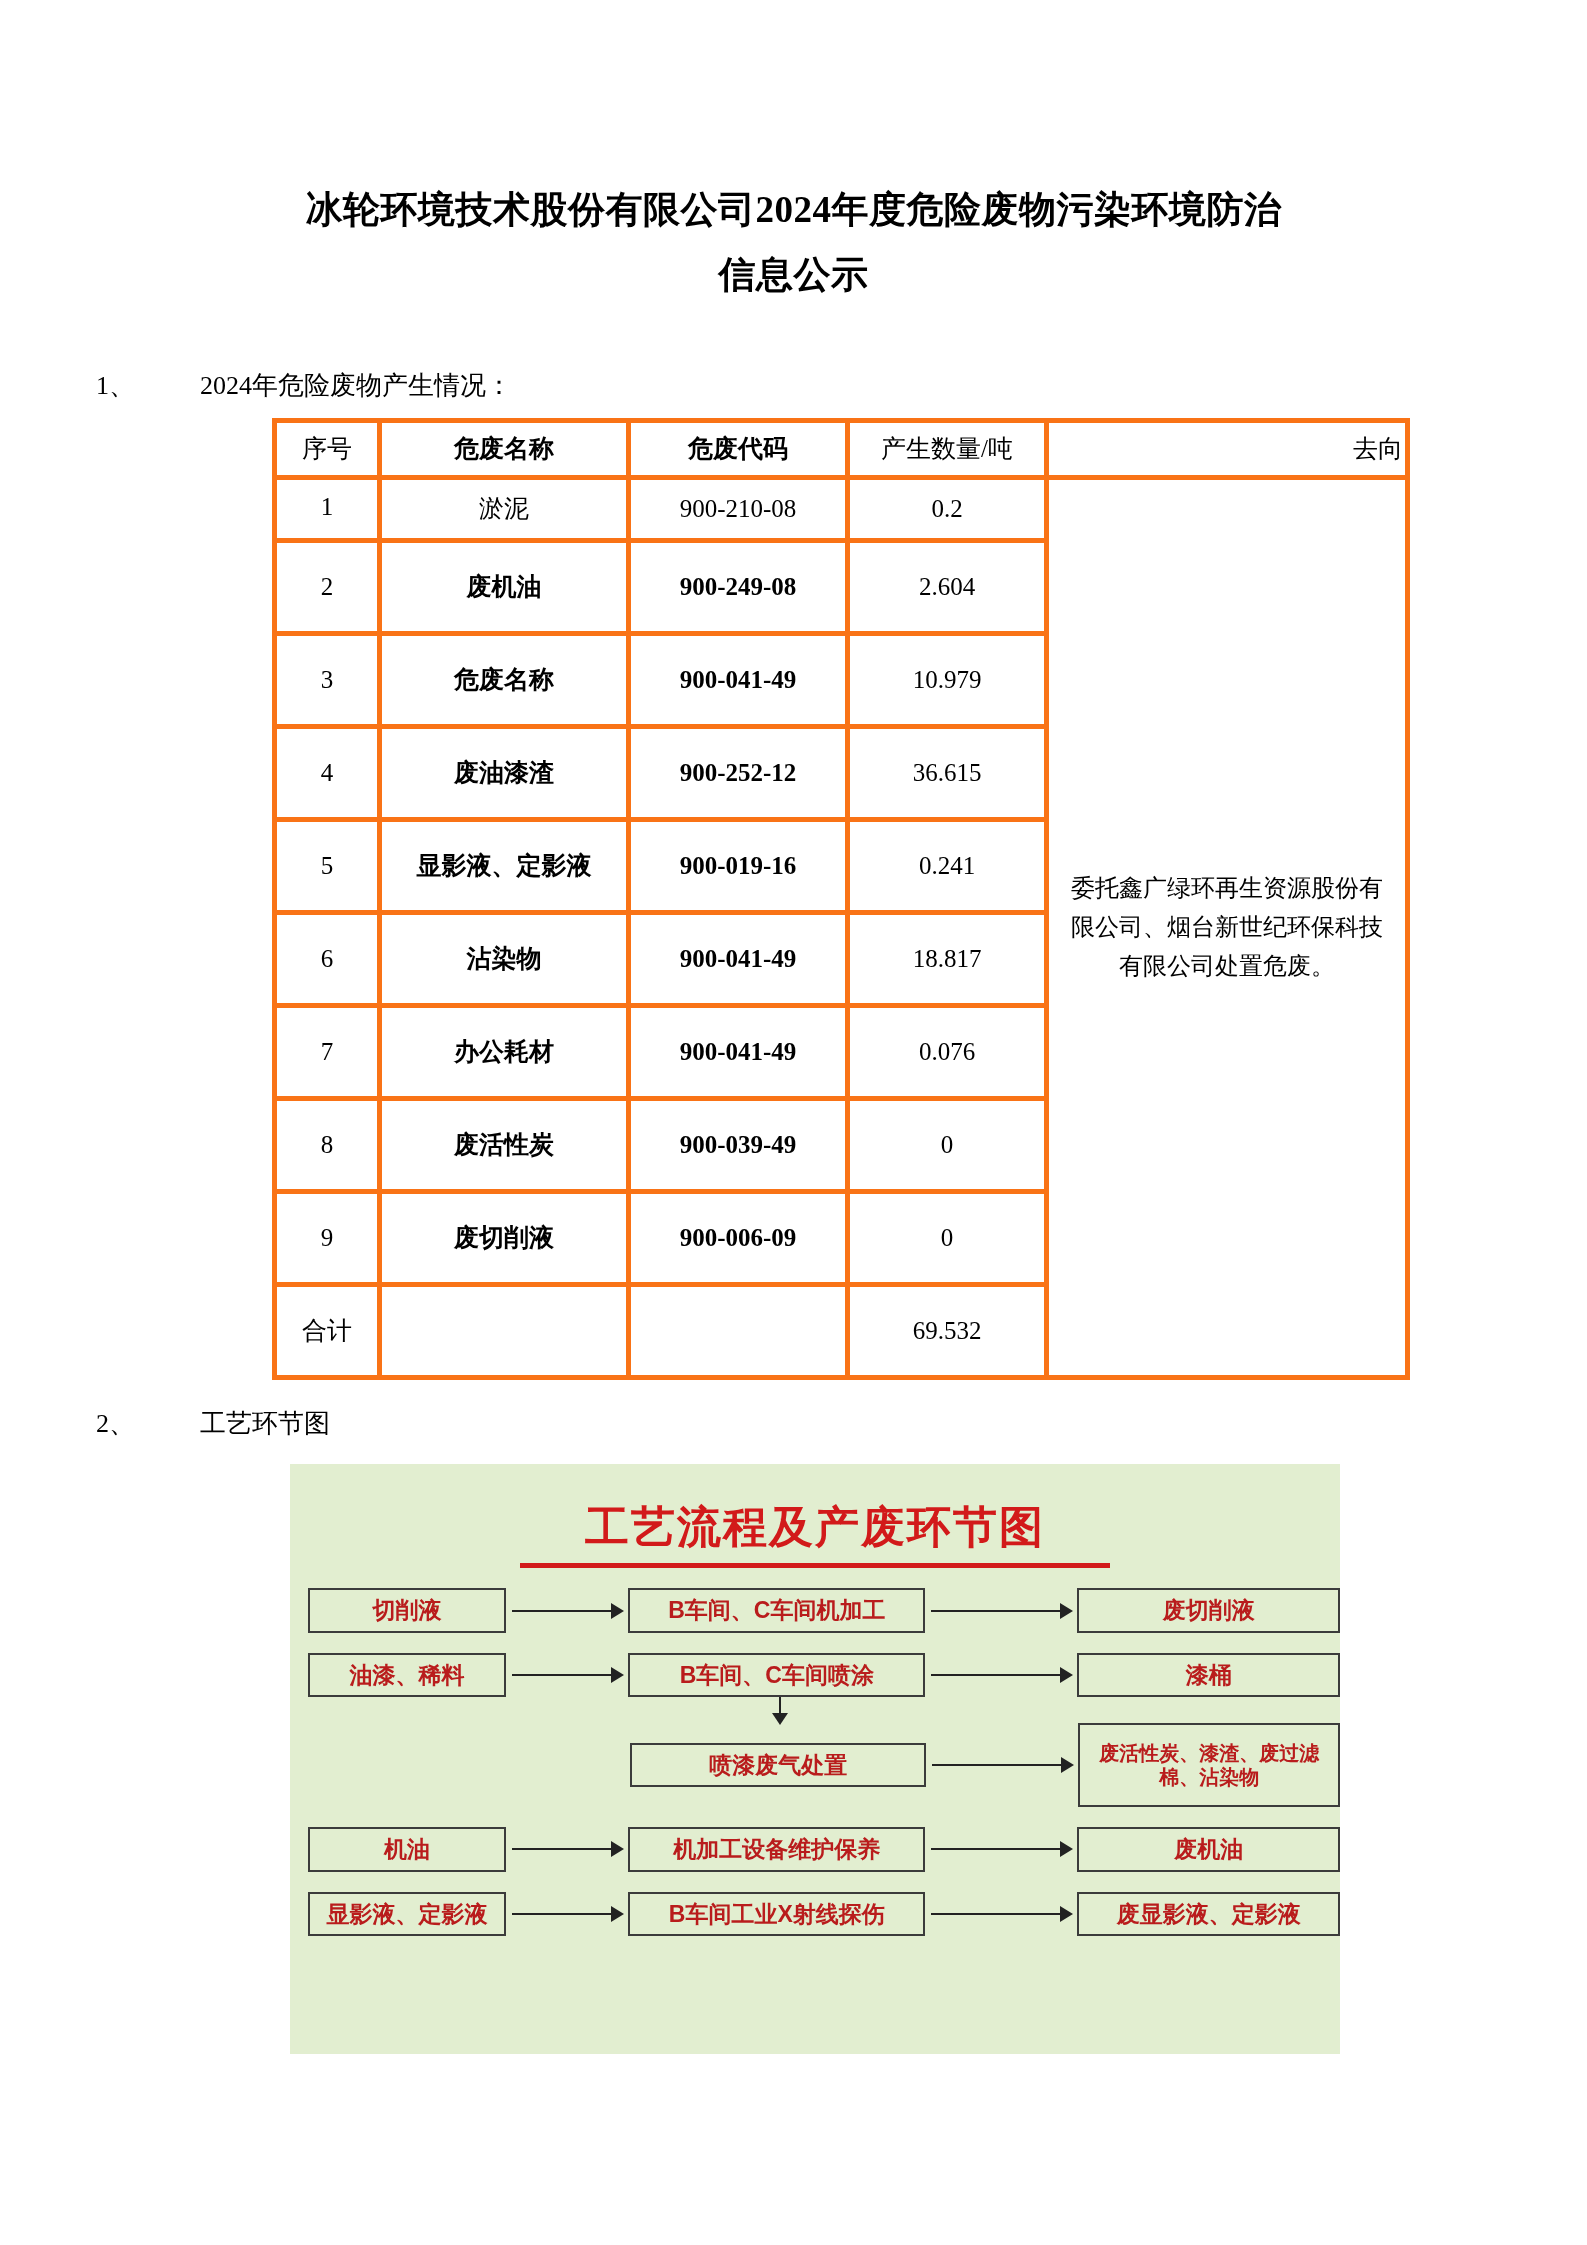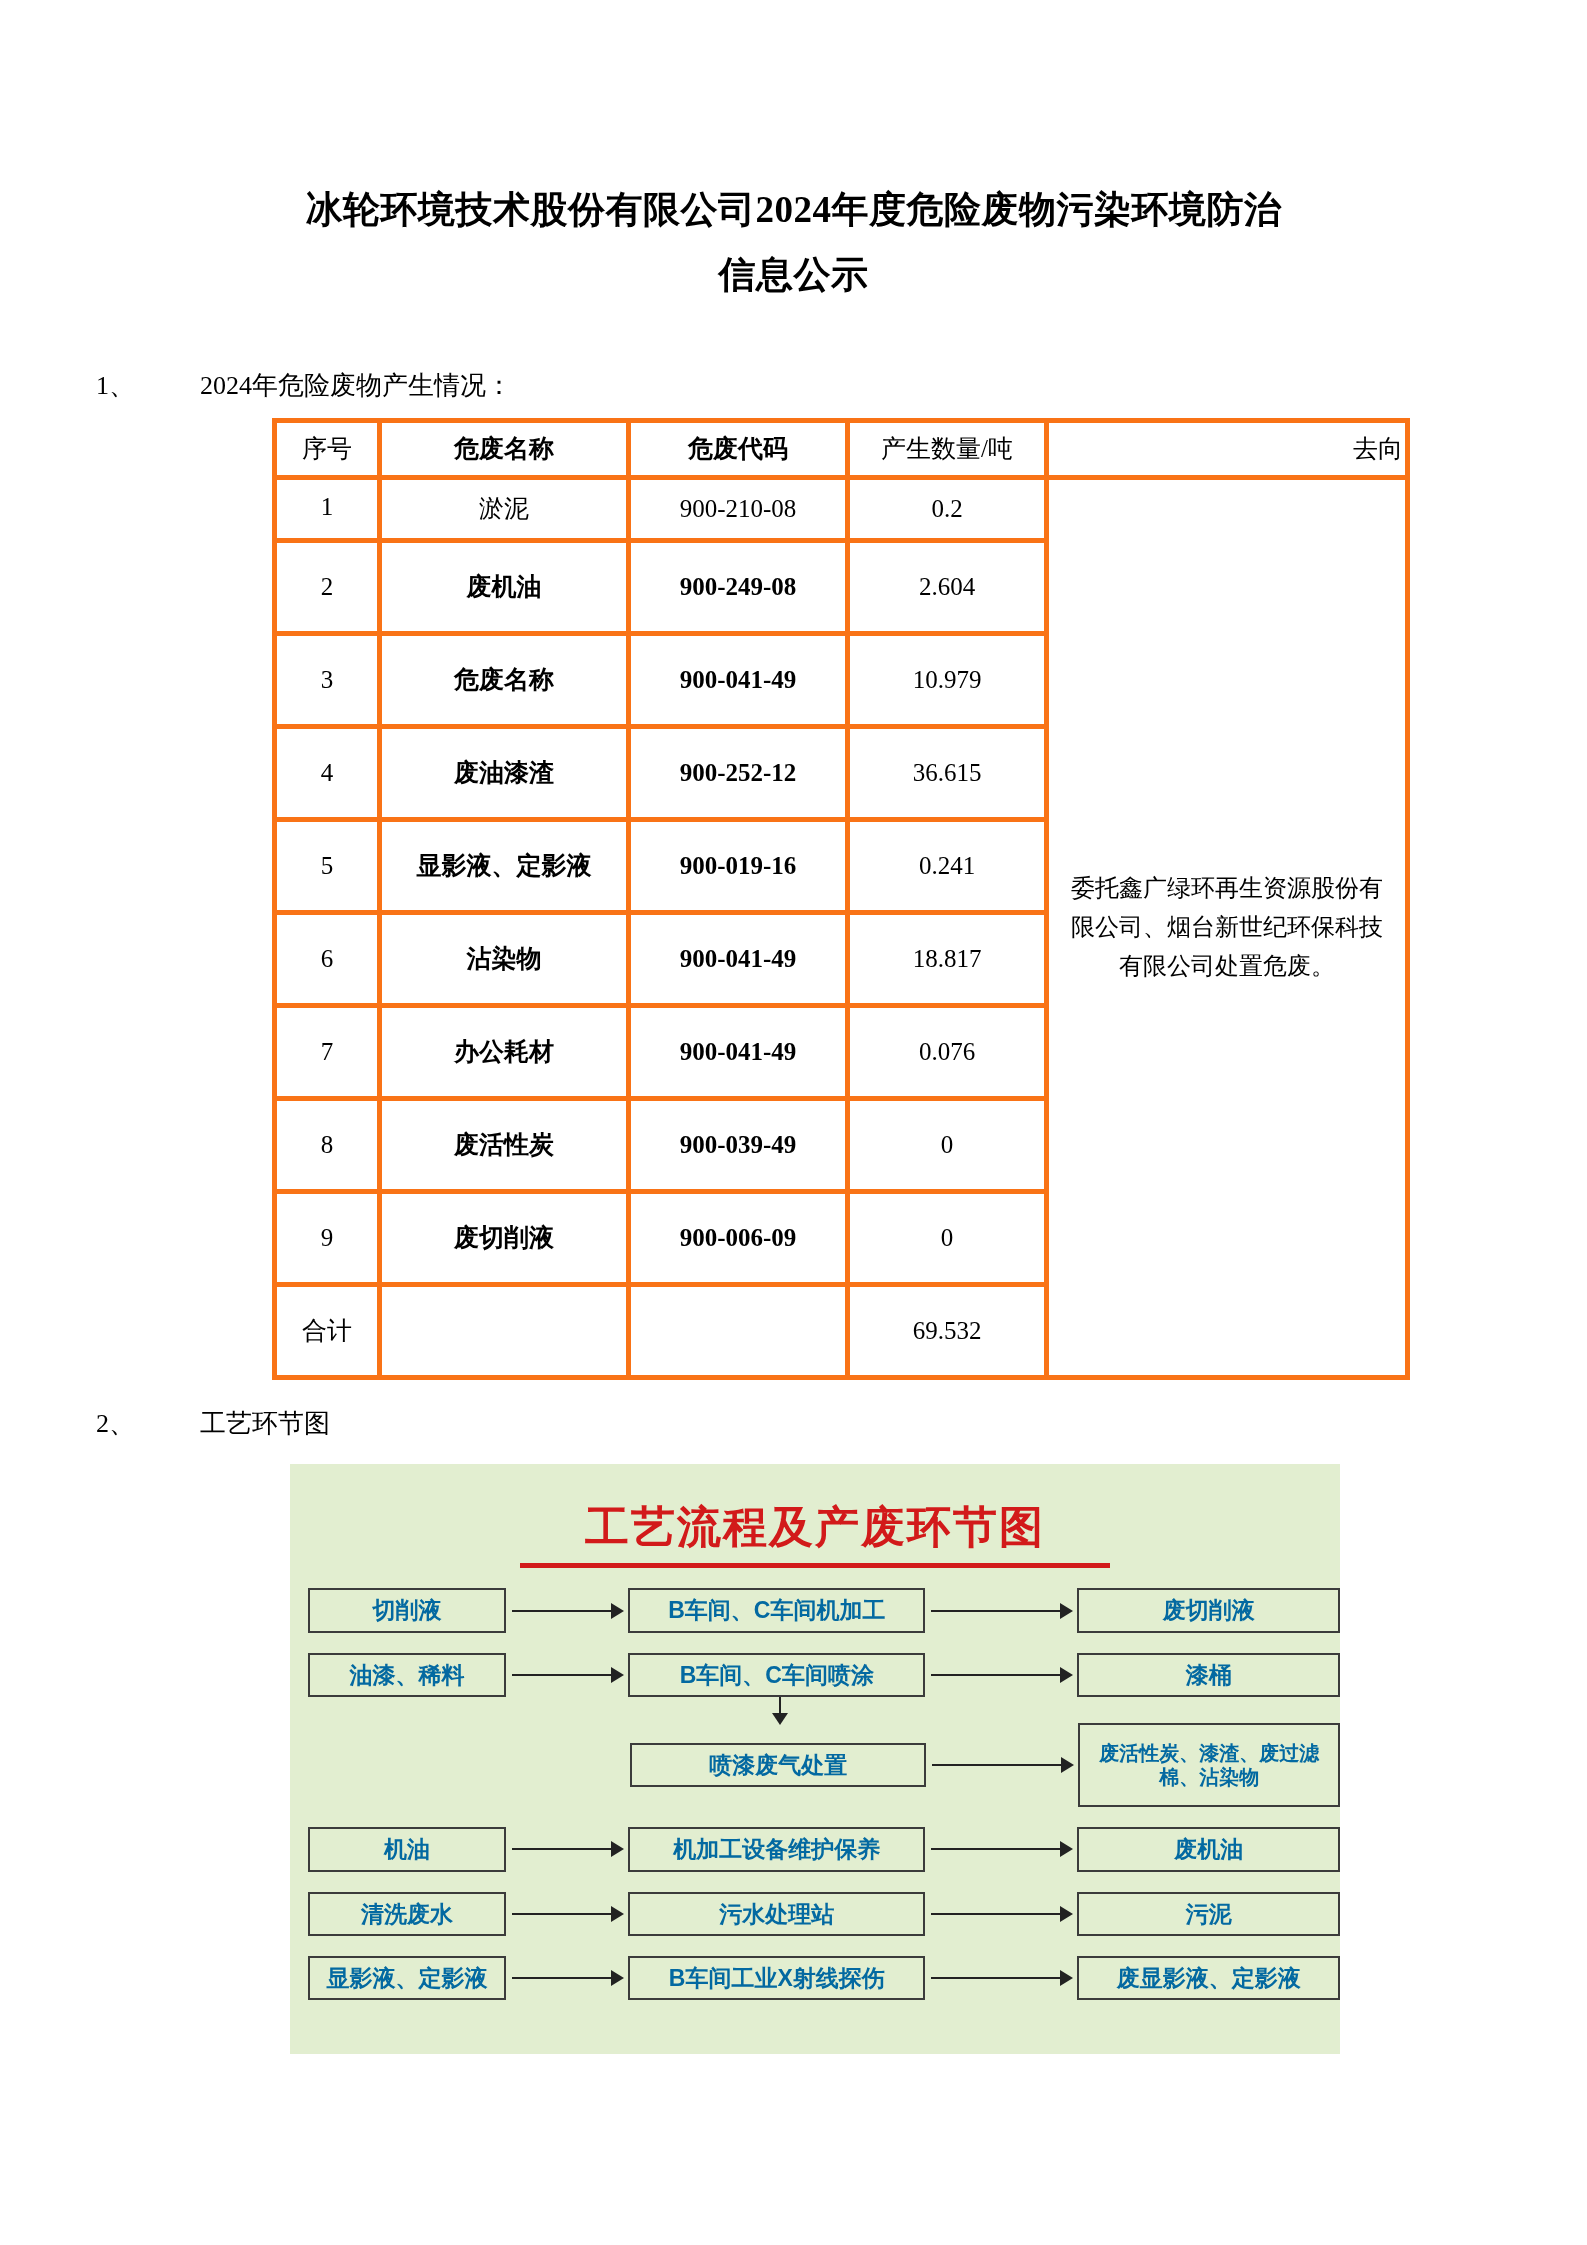--- a/index.html
+++ b/index.html
@@ -127,21 +127,21 @@
     align-items: center;
     margin-top: 20px;
     padding-left: 18px;
   }
   .flow-row.tight { margin-top: 14px; }
   .node {
     border: 2px solid #3b3b3b;
     background: #e2eed0;
     font-size: 23px;
     font-weight: bold;
-    color: #0369a1;
+    color: #b91c1c;
     text-align: center;
     padding: 7px 8px;
     box-sizing: border-box;
     line-height: 1.15;
   }
   .col1 { width: 200px; }
   .col2 { width: 300px; }
   .col3 { width: 265px; }
   .arrow {
     flex: 0 0 auto;
@@ -322,27 +322,20 @@
     </div>
 
     <div class="flow-row">
       <div class="node col1">机油</div>
       <div class="arrow a1"></div>
       <div class="node col2">机加工设备维护保养</div>
       <div class="arrow a2"></div>
       <div class="node col3">废机油</div>
     </div>
 
-    <div class="flow-row">
-      <div class="node col1">清洗废水</div>
-      <div class="arrow a1"></div>
-      <div class="node col2">污水处理站</div>
-      <div class="arrow a2"></div>
-      <div class="node col3">污泥</div>
-    </div>
 
     <div class="flow-row">
       <div class="node col1">显影液、定影液</div>
       <div class="arrow a1"></div>
       <div class="node col2">B车间工业X射线探伤</div>
       <div class="arrow a2"></div>
       <div class="node col3">废显影液、定影液</div>
     </div>
   </div>
 

